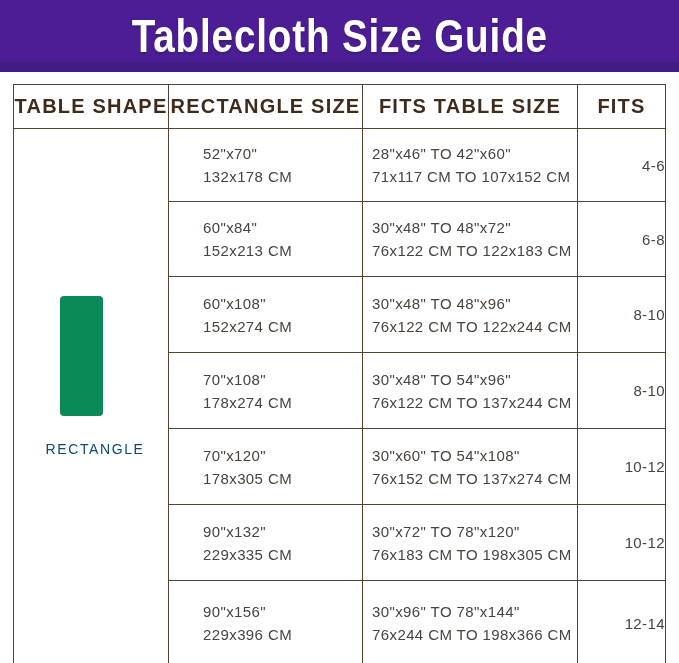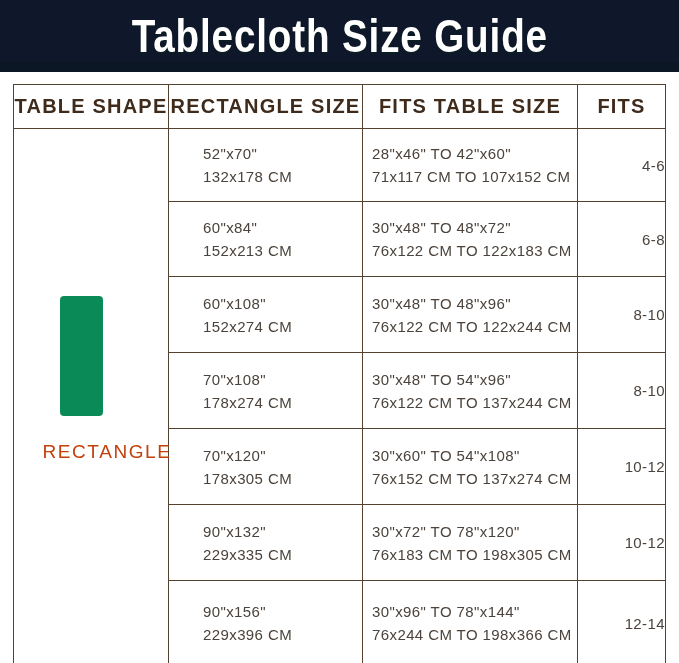--- a/index.html
+++ b/index.html
@@ -8,21 +8,21 @@
     background:#ffffff;
     font-family:"Liberation Sans", sans-serif;
     overflow:hidden;
     position:relative;
   }
 
   
   .banner {
     position:relative;
     width:679px; height:72px;
-    background:#0f172a;
+    background:#4c1d95;
     display:flex; align-items:center; justify-content:center;
   }
   .banner::after {
     content:"";
     position:absolute; left:0; right:0; bottom:0; height:10px;
     background:rgba(0,30,15,0.14);
   }
   .banner h1 {
     margin:0;
     color:#ffffff;
@@ -82,26 +82,26 @@
   td.shape-cell { position:relative; }
   .shape-rect {
     position:absolute;
     left:46px; top:167px;
     width:43px; height:120px;
     background:#0a8a57;
     border-radius:4px;
   }
   .shape-label {
     position:absolute;
-    top:312px; left:16px;
+    top:312px; left:4px;
     width:100%;
     text-align:center;
-    font-size:19px;
+    font-size:14px;
     letter-spacing:1.6px;
-    color:#c2410c;
+    color:#0c4a6e;
     white-space:nowrap;
   }
 </style>
 </head>
 <body>
 
 <div class="banner">
   <h1>Tablecloth Size Guide</h1>
 </div>
 

